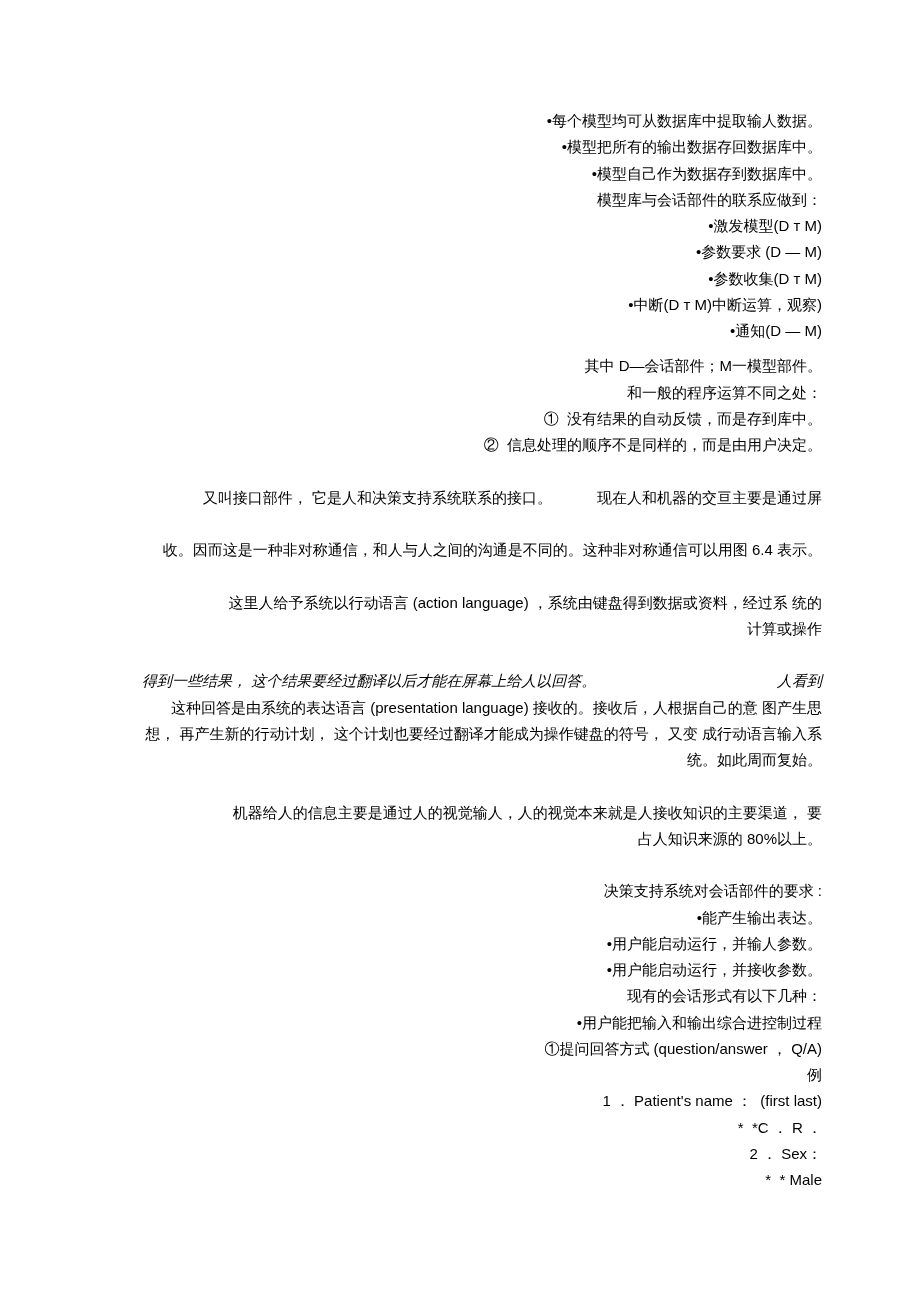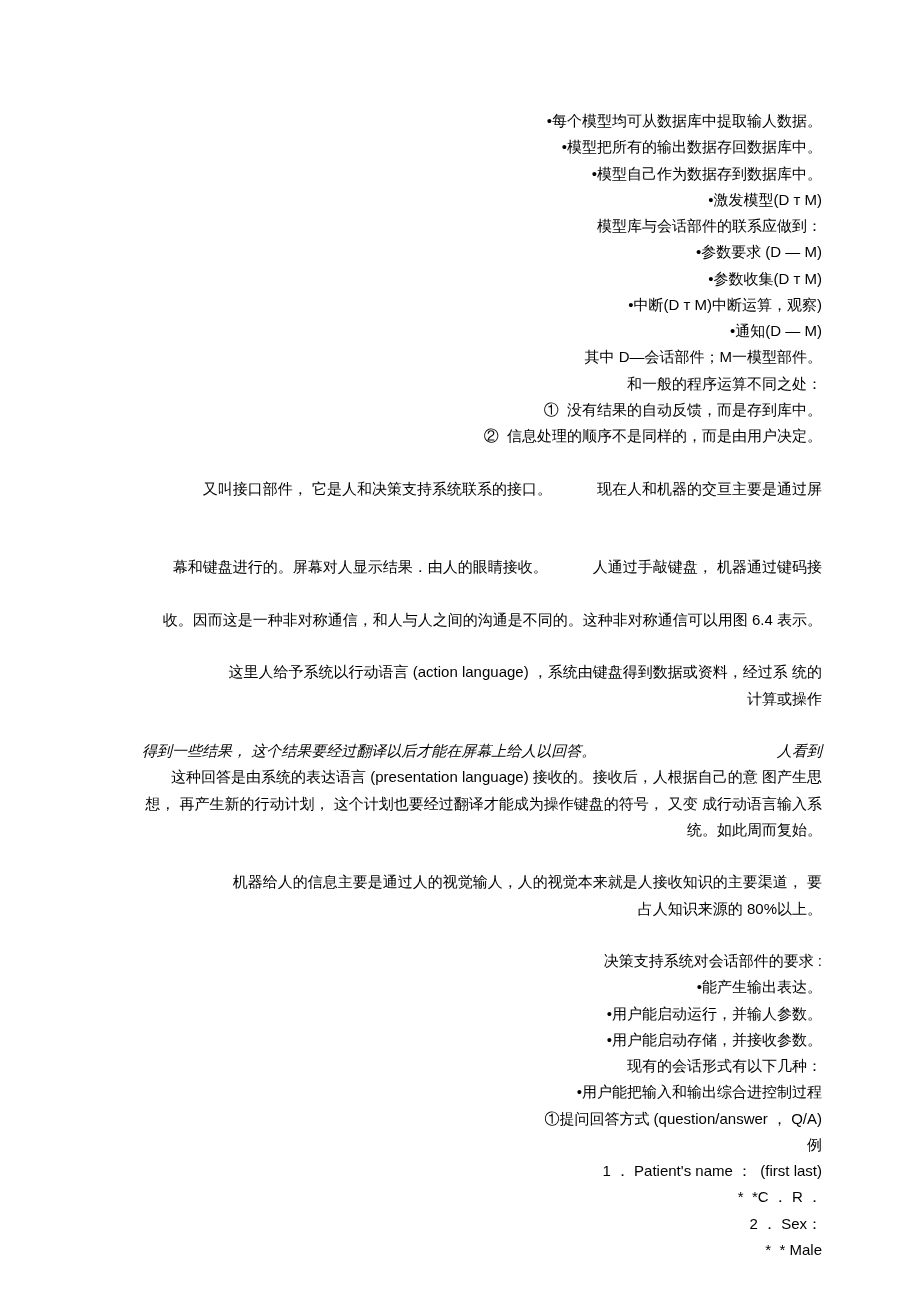--- a/index.html
+++ b/index.html
@@ -11,75 +11,72 @@
     line-height: 1.75;
     color: #000;
   }
   .page {
     width: 920px;
     min-height: 1303px;
     box-sizing: border-box;
     padding: 108px 98px 60px 98px;
   }
   .line { white-space: pre-wrap; text-align: right; }
-  .indent-1 { padding-left: 2em; }
+  .indent-1 { padding-left: 2em; margin-top: 9px; }
   .indent-2 { padding-left: 4em; }
   .no-indent { padding-left: 0; margin-left: 44px; }
   .qa { padding-left: 2em; }
   .gap-after { display: inline-block; width: 3em; }
 </style>
 </head>
 <body>
 
 <div class="page">
 
   <div class="line indent-2">•每个模型均可从数据库中提取输人数据。</div>
   <div class="line indent-2">•模型把所有的输出数据存回数据库中。</div>
   <div class="line indent-2">•模型自己作为数据存到数据库中。</div>
 
+  <div class="line indent-2">模型库与会话部件的联系应做到：</div>
+
   <div class="line indent-2"> •激发模型(D т M)</div>
-
-  <div class="line indent-2">模型库与会话部件的联系应做到：</div>
   <div class="line indent-2"> •参数要求 (D — M)</div>
   <div class="line indent-2"> •参数收集(D т M)</div>
   <div class="line indent-2"> •中断(D т M)中断运算，观察)</div>
   <div class="line indent-2"> •通知(D — M)</div>
 
   <div class="line indent-1">其中 D—会话部件；M一模型部件。</div>
 
   <div class="line no-indent">和一般的程序运算不同之处：</div>
   <div class="line indent-2">①  没有结果的自动反馈，而是存到库中。</div>
   <div class="line indent-2">②  信息处理的顺序不是同样的，而是由用户决定。</div>
 
 
   <div class="line">
     <span class="indent-2" style="display:inline-block;"></span><span>又叫接口部件， 它是人和决策支持系统联系的接口。</span><span class="gap-after"></span><span>现在人和机器的交亘主要是通过屏</span>
-  </div>
-  <div class="line no-indent">
-    <span>幕和键盘进行的。屏幕对人显示结果．由人的眼睛接收。</span><span class="gap-after"></span><span>人通过手敲键盘， 机器通过键码接</span>
   </div>
   <div class="line no-indent">收。因而这是一种非对称通信，和人与人之间的沟通是不同的。这种非对称通信可以用图 6.4 表示。</div>
 
   <div class="line no-indent">
     <span class="indent-2" style="display:inline-block;"></span><span>这里人给予系统以行动语言 (action language) ，系统由键盘得到数据或资料，经过系 统的计算或操作</span>
   </div>
   <div class="line no-indent" style="display:flex;justify-content:space-between;font-style:italic;">
     <span>得到一些结果， 这个结果要经过翻译以后才能在屏幕上给人以回答。</span>
     <span>人看到</span>
   </div>
   <div class="line no-indent">这种回答是由系统的表达语言 (presentation language) 接收的。接收后，人根据自己的意 图产生思想， 再产生新的行动计划， 这个计划也要经过翻译才能成为操作键盘的符号， 又变 成行动语言输入系统。如此周而复始。</div>
 
   <div class="line no-indent">
     <span class="indent-2" style="display:inline-block;"></span><span>机器给人的信息主要是通过人的视觉输人，人的视觉本来就是人接收知识的主要渠道， 要占人知识来源的 80%以上。</span>
   </div>
 
   <div class="line indent-2">决策支持系统对会话部件的要求 :</div>
   <div class="line indent-2"> •能产生输出表达。</div>
   <div class="line indent-2"> •用户能启动运行，并输人参数。</div>
-  <div class="line indent-2"> •用户能启动存储，并接收参数。</div>
+  <div class="line indent-2"> •用户能启动运行，并接收参数。</div>
   <div class="line indent-2">现有的会话形式有以下几种：</div>
 
   <div class="line indent-2"> •用户能把输入和输出综合进控制过程</div>
   <div class="line indent-2">①提问回答方式 (question/answer ， Q/A)</div>
   <div class="line indent-2">例</div>
 
   <div class="line qa">1 ． Patient's name ：  (first last)</div>
   <div class="line qa">*  *C ． R ．</div>
   <div class="line qa">2 ． Sex：</div>
   <div class="line qa">*  * Male</div>

